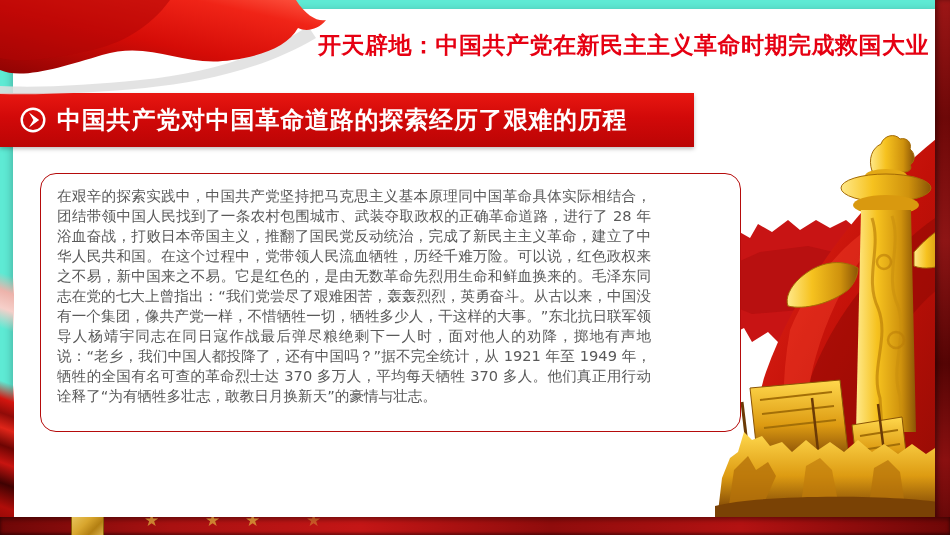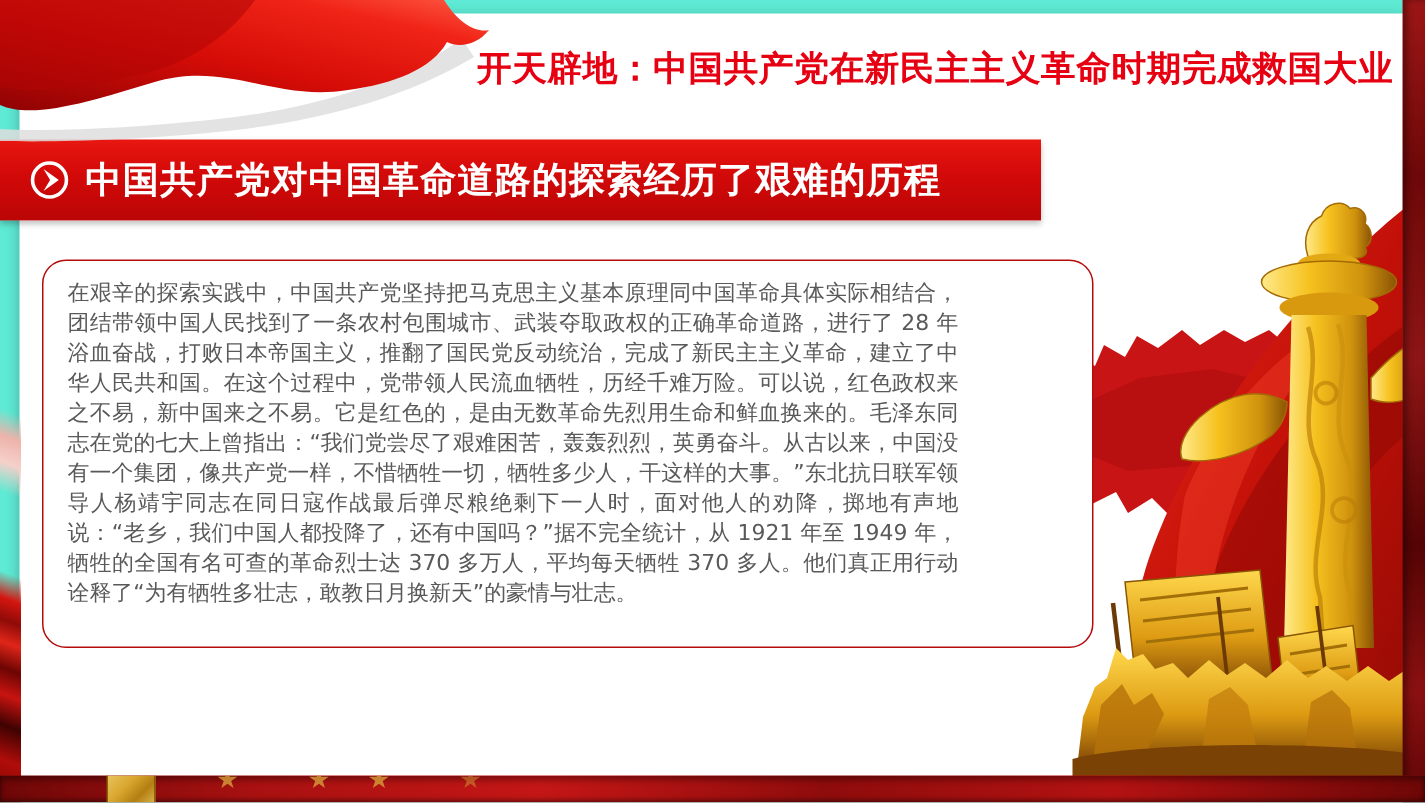--- a/index.html
+++ b/index.html
@@ -25,21 +25,21 @@
     box-shadow:0 2px 4px rgba(0,0,0,.25);
     display:flex; align-items:center;
   }
   .banner-icon { position:absolute; left:19px; top:13px; width:28px; height:28px; }
   .banner-title {
     position:absolute; left:57px; top:0; height:54px; line-height:54px;
     font-size:24px; font-weight:700; color:#ffffff; letter-spacing:.8px; white-space:nowrap;
   }
   
   .content-box {
-    position:absolute; left:28px; top:173px; width:701px; height:259px; z-index:5;
+    position:absolute; left:40px; top:173px; width:701px; height:259px; z-index:5;
     background:#ffffff; border:1.5px solid #b50b0b; border-radius:16px;
   }
   .content-paragraph {
     position:absolute; left:16px; top:12px; width:594px;
     font-size:14.6px; line-height:20px; color:#595959; text-align:justify;
   }
   
   .deco { position:absolute; pointer-events:none; }
   .top-left-flag { left:0; top:0; width:330px; height:105px; z-index:8; }
   .right-art { left:655px; top:0; width:295px; height:535px; z-index:4; }

